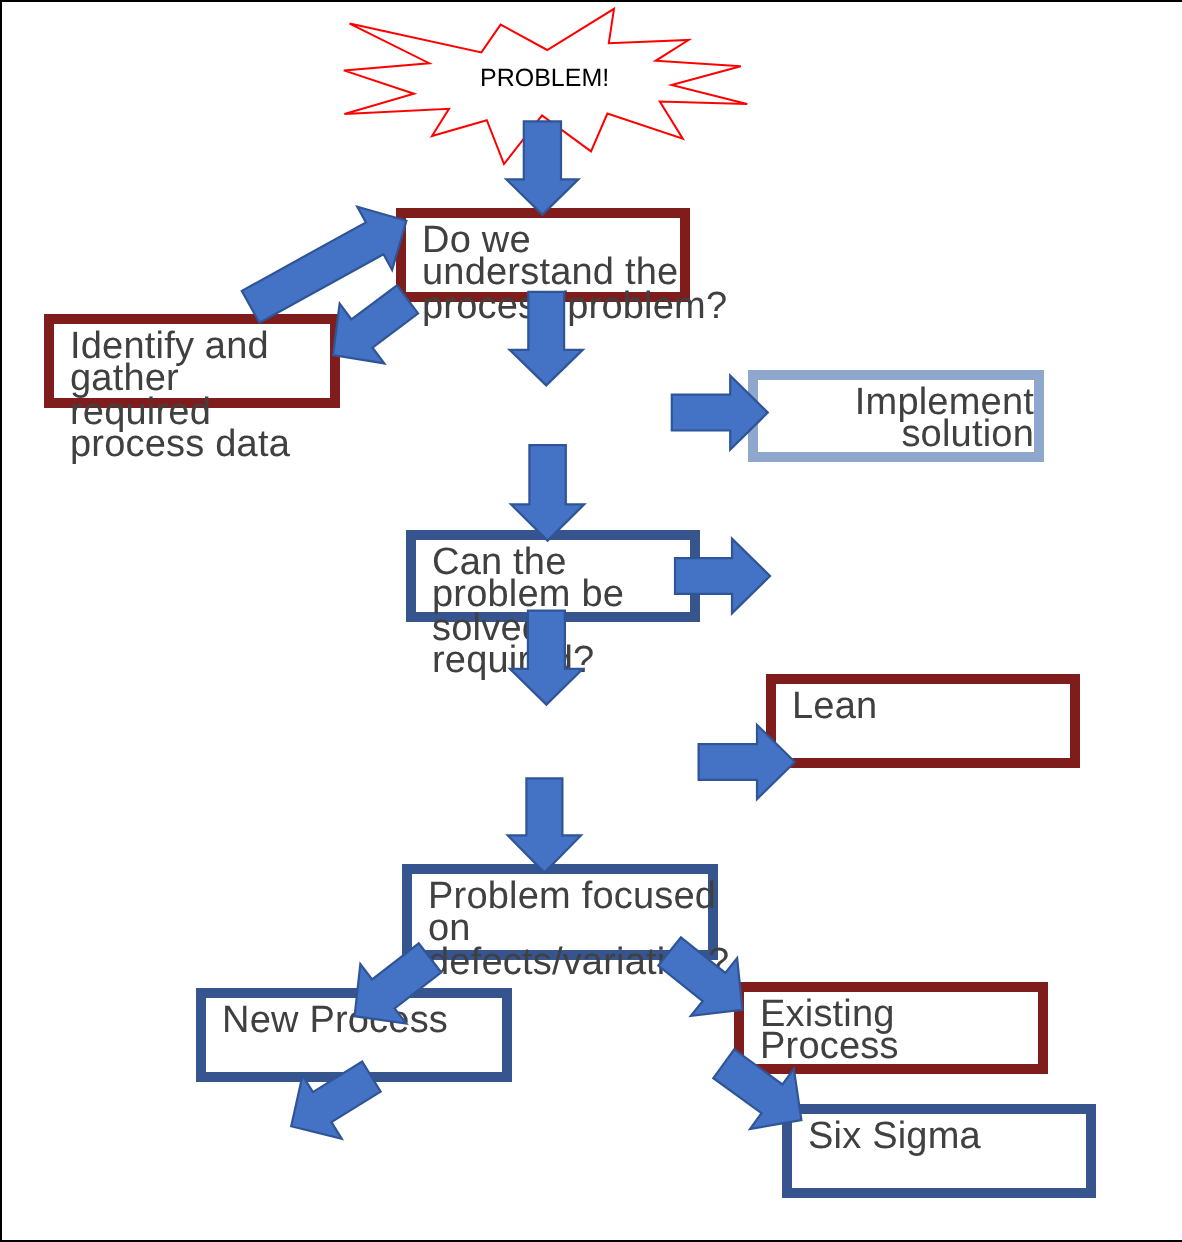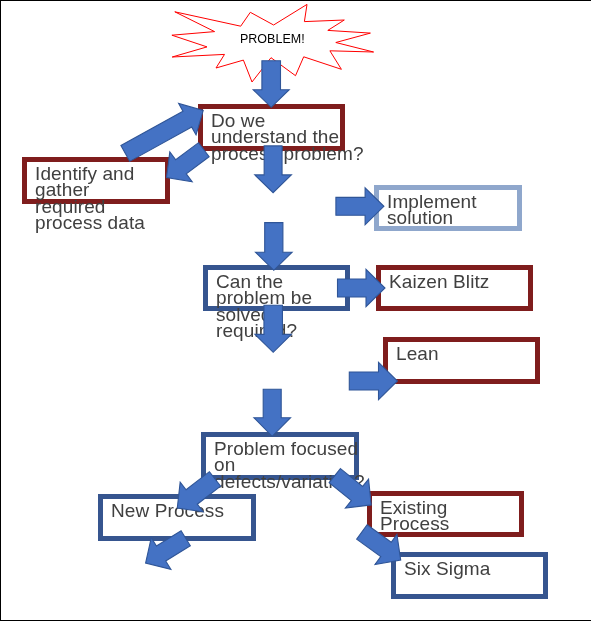--- a/index.html
+++ b/index.html
@@ -57,29 +57,26 @@
   </svg>
 
   <div class="box" data-name="box-understand" style="left:198px;top:104px;width:147px;height:47px;">
     <span class="txt" data-name="box-understand-label">Do we understand the
 process/problem?</span>
   </div>
   <div class="box" data-name="box-identify" style="left:22px;top:157px;width:148px;height:47px;">
     <span class="txt" data-name="box-identify-label">Identify and gather
 required process data</span>
   </div>
-  <div class="box lite" data-name="box-implement" style="left:374px;top:185px;width:148px;height:46px;">
+  <div class="box lite" data-name="box-implement" style="left:374px;top:185px;width:148px;height:46px;text-align:right;">
     <span class="txt" data-name="box-implement-label">Implement solution</span>
   </div>
   <div class="box dark" data-name="box-quick" style="left:203px;top:265px;width:147px;height:46px;">
     <span class="txt" data-name="box-quick-label">Can the problem be
 solved required?</span>
-  </div>
-  <div class="box" data-name="box-kaizen" style="left:376px;top:265px;width:157px;height:46px;">
-    <span class="txt" data-name="box-kaizen-label">Kaizen Blitz</span>
   </div>
   <div class="box" data-name="box-lean" style="left:383px;top:337px;width:157px;height:47px;">
     <span class="txt" data-name="box-lean-label">Lean</span>
   </div>
   <div class="box dark" data-name="box-defects" style="left:201px;top:432px;width:158px;height:48px;padding-left:16px;">
     <span class="txt" data-name="box-defects-label">Problem focused on
 defects/variation?</span>
   </div>
   <div class="box dark" data-name="box-newprocess" style="left:66px;top:494px;width:158px;height:47px;margin-left:32px;">
     <span class="txt" data-name="box-newprocess-label">New Process</span>

